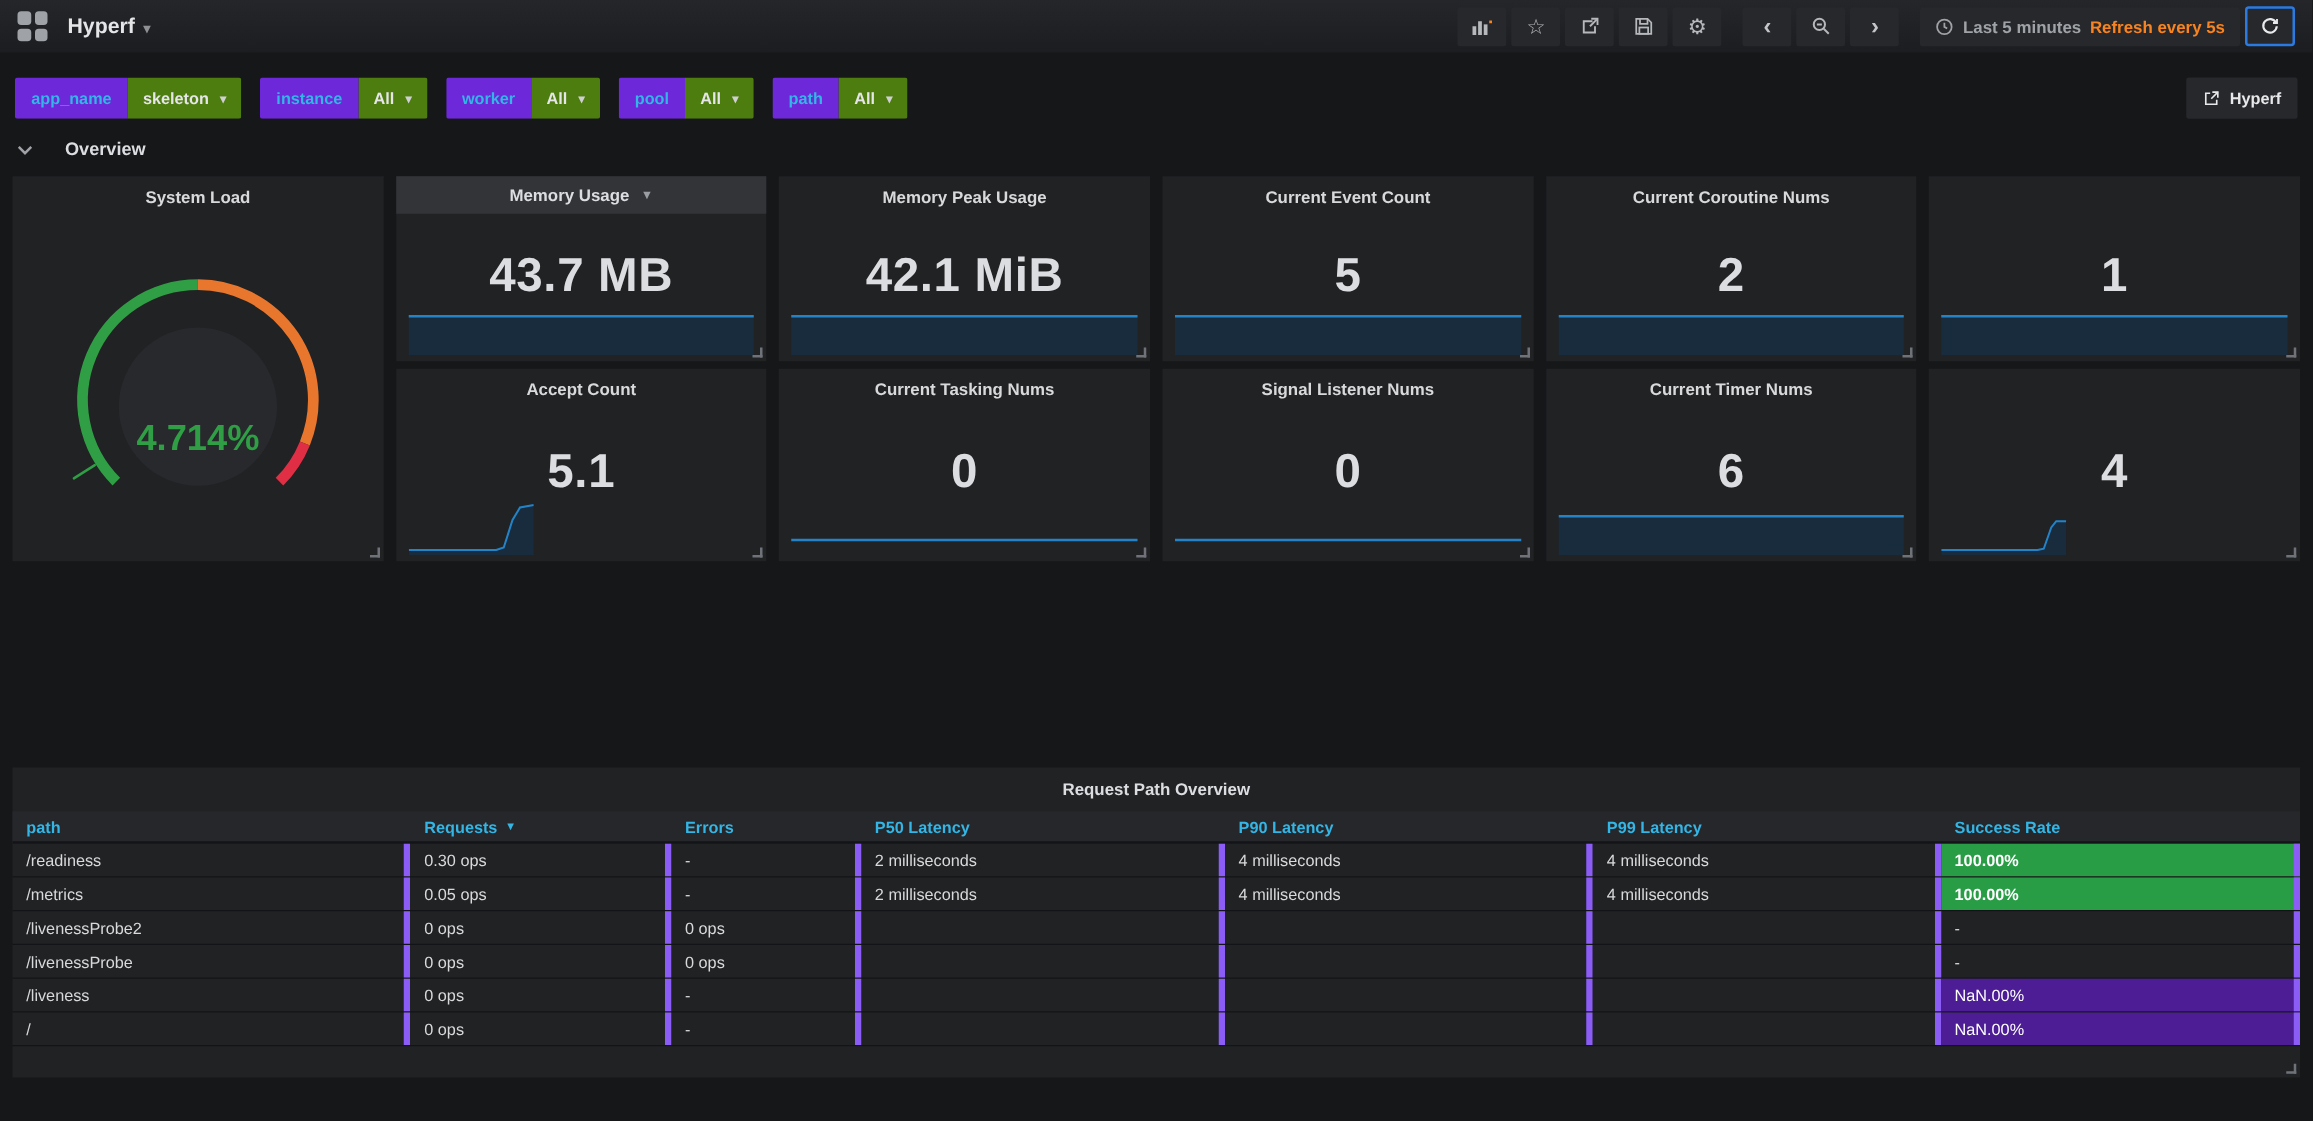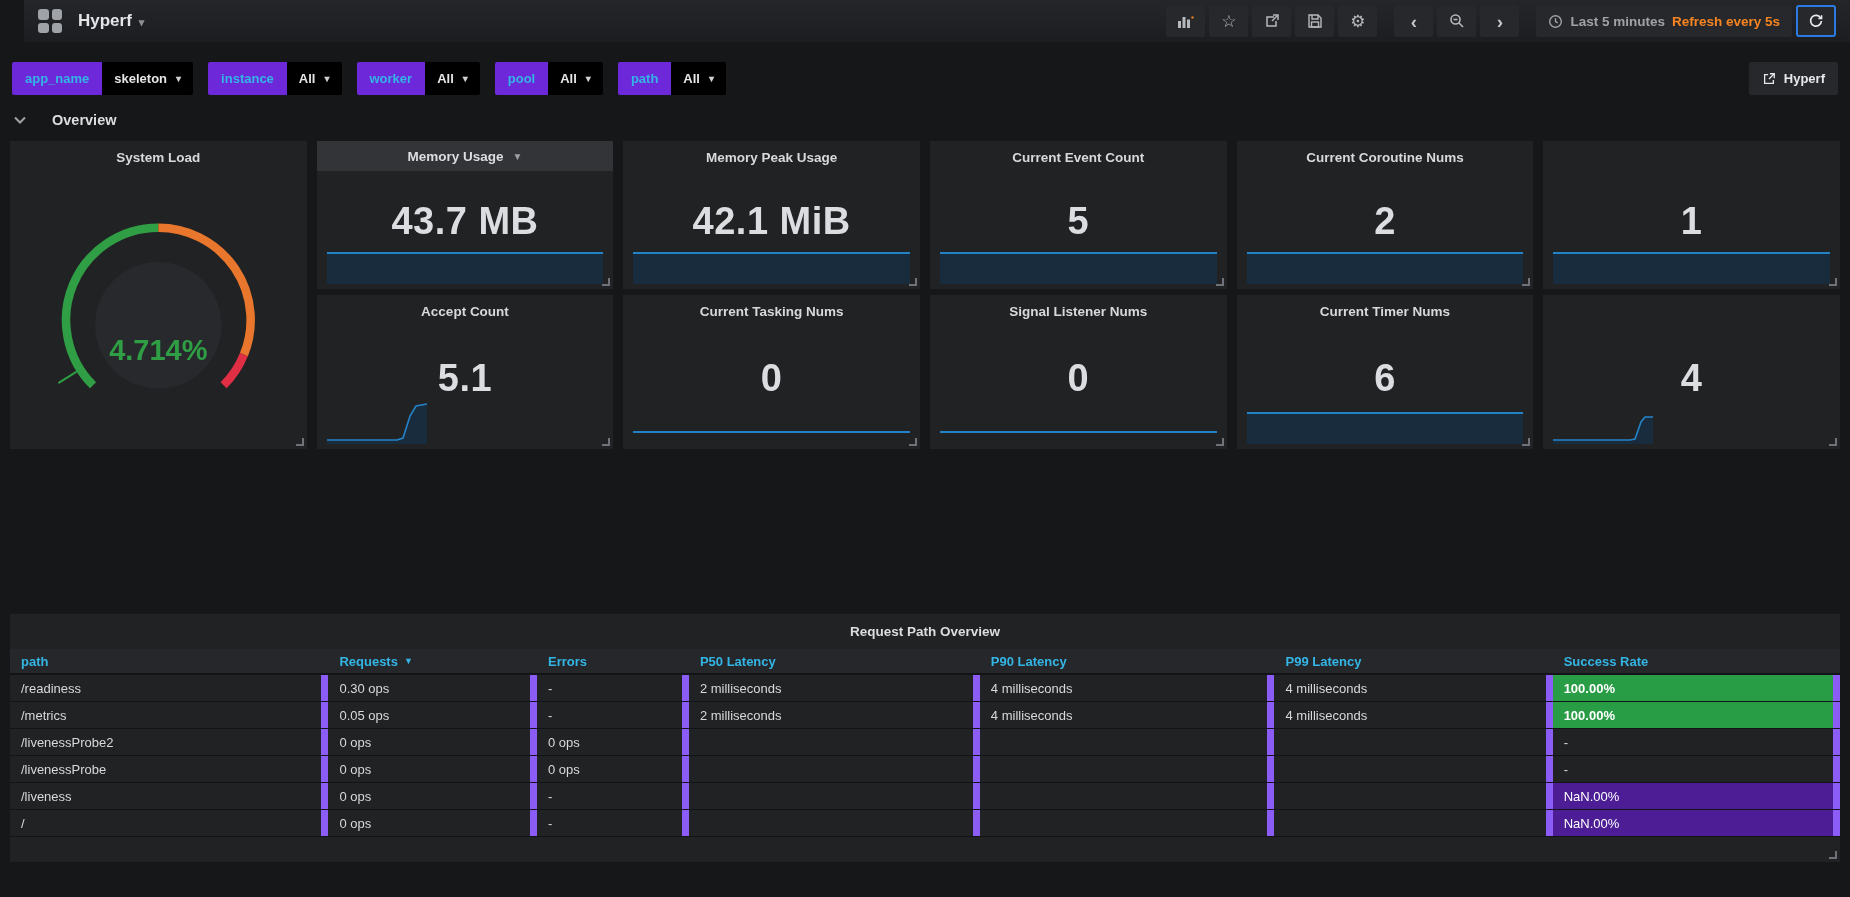--- a/index.html
+++ b/index.html
@@ -1,37 +1,37 @@
 <!DOCTYPE html>
 <html><head>
 <meta charset="utf-8">
 <style>
   * { box-sizing: border-box; margin: 0; padding: 0; }
   html,body { width:1850px; height:897px; overflow:hidden; }
   body { background:#161719; font-family:"Liberation Sans",sans-serif; color:#d8d9da; }
 
   
-  .navbar { height:42px; background:linear-gradient(#24262a,#1b1d20); display:flex; align-items:center; padding:16px 14px;margin-left:24px; }
+  .navbar { height:42px; background:linear-gradient(#24262a,#1b1d20); display:flex; align-items:center; padding:16px 14px; }
   .logo-grid { width:24px; height:24px; display:grid; grid-template-columns:1fr 1fr; gap:3px; cursor:pointer; }
   .logo-grid span { background:#9fa2a7; border-radius:3px; }
   .brand { font-size:17px; font-weight:600; color:#e4e5e7; margin-left:16px; cursor:pointer; }
   .brand-caret { color:#8e9094; font-size:11px; margin-left:7px; }
   .nav-right { margin-left:auto; display:flex; align-items:center; gap:4px; }
   .nav-btn { width:39px; height:31px; background:#26282c; border-radius:2px; display:flex; align-items:center; justify-content:center; color:#b6b8bc; font-size:16px; cursor:pointer; }
   .gap8 { width:9px; }
   .glyph-lg { font-size:19px; line-height:1; color:#c3c5c8; font-weight:700; }
   .time-btn { height:31px; background:#26282c; border-radius:2px; display:flex; align-items:center; gap:7px; padding:0 12px; font-size:13.5px; font-weight:700; color:#9fa2a6; cursor:pointer; }
   .refresh-text { color:#f78420; }
   .refresh-btn { width:40px; height:32px; background:#26282c; border:2px solid #2a7ae2; border-radius:3px; display:flex; align-items:center; justify-content:center; cursor:pointer; }
 
   
   .submenu { display:flex; align-items:flex-start; padding:20px 12px 0 12px; }
   .var-chip { display:flex; height:33px; margin-right:15px; border-radius:2px; overflow:hidden; font-size:13px; font-weight:700; cursor:pointer; }
   .var-label { background:#6d28d9; color:#33b5e5; display:flex; align-items:center; padding:0 13px; }
-  .var-value { background:#000000; color:#e6e6e8; display:flex; align-items:center; gap:9px; padding:0 12px; }
+  .var-value { background:#4d7c0f; color:#e6e6e8; display:flex; align-items:center; gap:9px; padding:0 12px; }
   .var-caret { font-size:10px; color:#cfd0d2; }
   .dash-link { margin-left:auto; height:33px; background:#26282c; border-radius:2px; display:flex; align-items:center; gap:8px; padding:0 13px; font-size:13px; font-weight:700; color:#e8e8ea; cursor:pointer; }
 
   
   .section-row { display:flex; align-items:center; gap:26px; padding:17px 14px 13px 14px; cursor:pointer; }
   .section-title { font-size:14.5px; font-weight:700; color:#dcdde0; }
 
   
   .grid { display:grid; grid-template-columns:repeat(6,1fr); grid-template-rows:148px 154px 147px; gap:6px 10px; margin:0 10px; }
   .panel { background:#212224; position:relative; }
@@ -48,21 +48,21 @@
 
   
   .table-panel { margin:12px 10px 0 10px; background:#212224; height:248px; position:relative; }
   .table-panel::after { content:""; position:absolute; right:3px; bottom:3px; width:6px; height:6px; border-right:2px solid #6f7379; border-bottom:2px solid #6f7379; }
   .tbl-title { text-align:center; padding-top:10px; font-size:13.5px; font-weight:700; color:#dcdde0; }
   .tbl { margin-top:10px; --cols:17.4% 11.4% 8.3% 15.9% 16.1% 15.2% 15.7%; }
   .tbl-head { display:grid; grid-template-columns:var(--cols); background:#26272a; height:26px; align-items:center; border-bottom:2px solid #131417; }
   .hc { color:#33b5e5; font-size:13px; font-weight:600; padding-left:11px; display:flex; align-items:center; gap:6px; cursor:pointer; }
   .sort-caret { font-size:9px; }
   .tbl-row { display:grid; grid-template-columns:var(--cols); height:27px; border-bottom:1px solid #131417; }
-  .tc { display:flex; align-items:center; padding-left:11px; font-size:13px; color:#d8d9da; border-right:7px solid #8b5cf6; overflow:hidden; white-space:nowrap; }
+  .tc { display:flex; align-items:center; padding-left:11px; font-size:13px; color:#d8d9da; border-right:5px solid #8b5cf6; overflow:hidden; white-space:nowrap; }
   .tc.badge-green { background:#299c46; color:#fff; font-weight:700; }
   .tc.badge-red   { background:#4c1d95; color:#fff; font-weight:400; }
 
   svg.icon { display:block; }
 </style>
 </head>
 <body>
 
 <div class="navbar">
   <div class="logo-grid">

